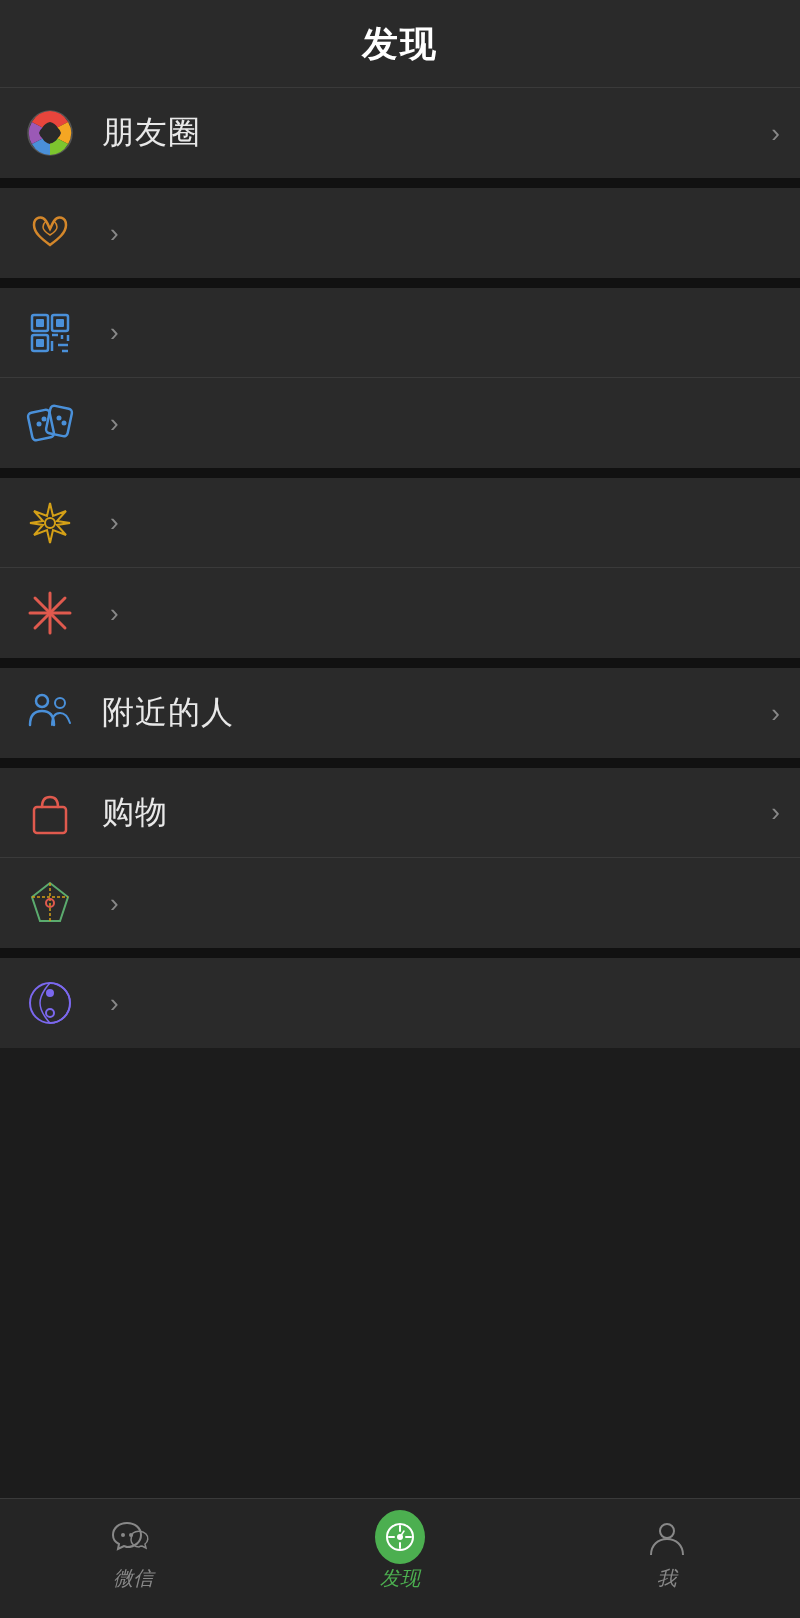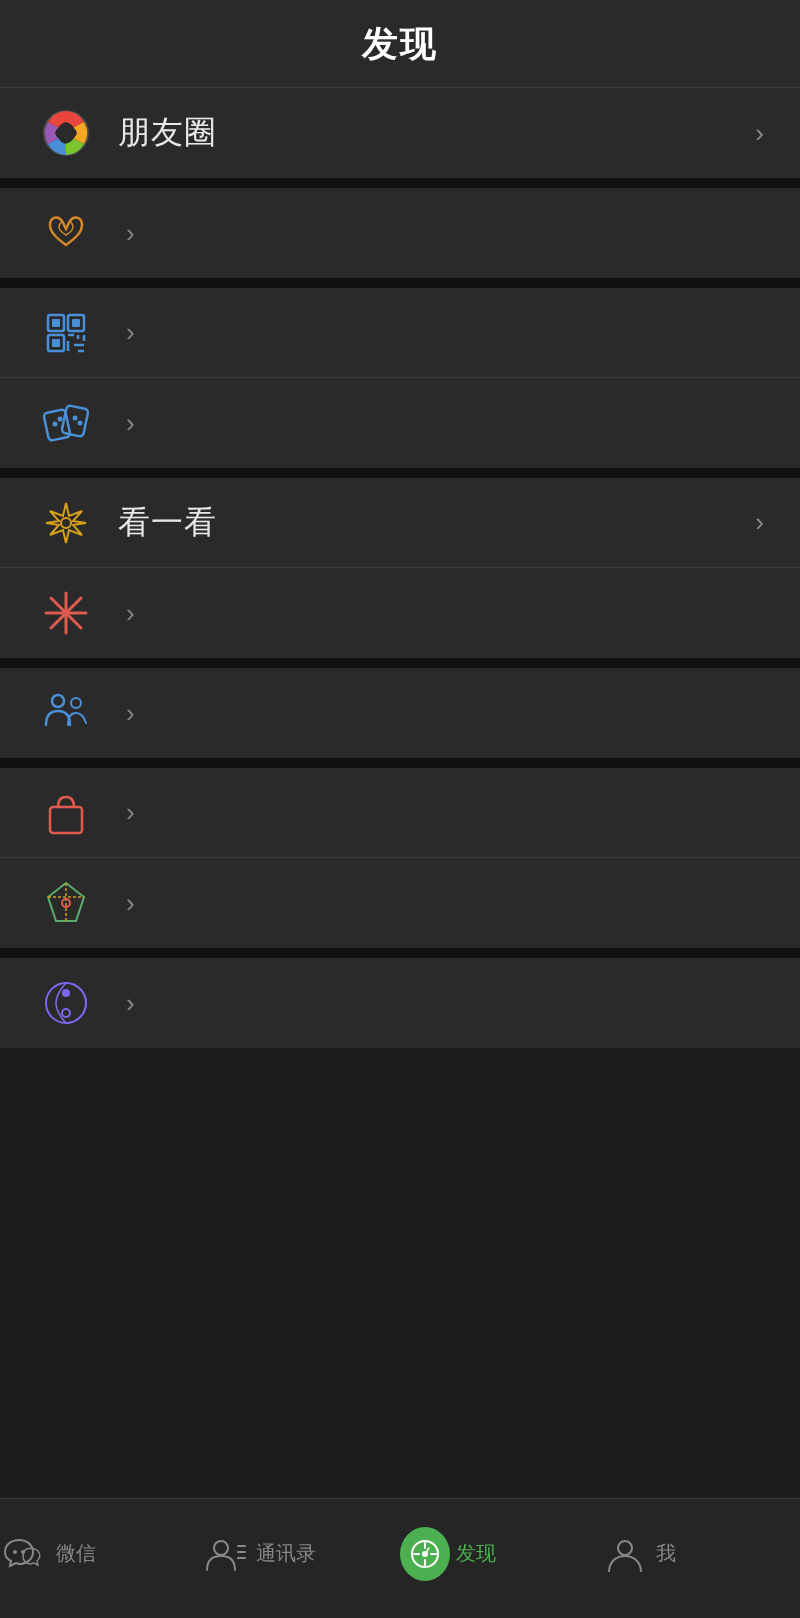--- a/index.html
+++ b/index.html
@@ -38,21 +38,21 @@
     }
 
     .section-divider {
       height: 10px;
       background: #111111;
     }
 
     .menu-item {
       display: flex;
       align-items: center;
-      padding: 0 36px;
+      padding: 0 20px;
       height: 90px;
       background: #2a2a2a;
       border-bottom: 1px solid #3a3a3a;
       cursor: pointer;
       transition: background 0.1s;
     }
 
     .menu-item:last-child {
       border-bottom: none;
     }
@@ -91,24 +91,26 @@
       background: #252525;
       border-top: 1px solid #3a3a3a;
       display: flex;
       align-items: center;
       justify-content: space-around;
       padding-bottom: 10px;
     }
 
     .nav-item {
       display: flex;
+      flex-direction: column;
       align-items: center;
       gap: 6px;
       cursor: pointer;
       flex: 1;
+      font-style: italic;
     }
 
     .nav-icon {
       width: 50px;
       height: 44px;
       display: flex;
       align-items: center;
       justify-content: center;
     }
 
@@ -219,21 +221,20 @@
 
   <div class="section-group">
     <div class="menu-item">
       <div class="icon-wrapper">
         <svg viewBox="0 0 52 52" fill="none">
 
           <path d="M26 6 L29 19 L42 14 L33 24 L46 26 L33 28 L42 38 L29 33 L26 46 L23 33 L10 38 L19 28 L6 26 L19 24 L10 14 L23 19 Z" stroke="#d4a017" stroke-width="2" fill="none"></path>
           <circle cx="26" cy="26" r="5" stroke="#d4a017" stroke-width="2" fill="none"></circle>
         </svg>
       </div>
-      <span class="item-label">看一看</span>
       <span class="chevron">›</span>
     </div>
     <div class="menu-item">
       <div class="icon-wrapper">
         <svg viewBox="0 0 52 52" fill="none">
 
           <line x1="26" y1="6" x2="26" y2="46" stroke="#e05a4e" stroke-width="3" stroke-linecap="round"></line>
           <line x1="6" y1="26" x2="46" y2="26" stroke="#e05a4e" stroke-width="3" stroke-linecap="round"></line>
           <line x1="11" y1="11" x2="41" y2="41" stroke="#e05a4e" stroke-width="3" stroke-linecap="round"></line>
           <line x1="41" y1="11" x2="11" y2="41" stroke="#e05a4e" stroke-width="3" stroke-linecap="round"></line>
@@ -249,35 +250,37 @@
     <div class="menu-item">
       <div class="icon-wrapper">
         <svg viewBox="0 0 52 52" fill="none">
 
           <circle cx="18" cy="14" r="6" stroke="#4a90d9" stroke-width="2.5" fill="none"></circle>
           <path d="M6 38 C6 28 10 24 18 24 C26 24 30 28 30 38" stroke="#4a90d9" stroke-width="2.5" fill="none" stroke-linecap="round"></path>
           <circle cx="36" cy="16" r="5" stroke="#4a90d9" stroke-width="2" fill="none"></circle>
           <path d="M28 38 C28 30 31 26 36 26 C41 26 44 30 46 36" stroke="#4a90d9" stroke-width="2" fill="none" stroke-linecap="round"></path>
         </svg>
       </div>
+      <span class="item-label">附近的人</span>
       <span class="chevron">›</span>
     </div>
   </div>
 
   <div class="section-divider"></div>
 
   <div class="section-group">
     <div class="menu-item">
       <div class="icon-wrapper">
         <svg viewBox="0 0 52 52" fill="none">
 
           <rect x="10" y="20" width="32" height="26" rx="3" stroke="#e05a4e" stroke-width="2.5" fill="none"></rect>
           <path d="M18 20 C18 14 20 10 26 10 C32 10 34 14 34 20" stroke="#e05a4e" stroke-width="2.5" fill="none" stroke-linecap="round"></path>
         </svg>
       </div>
+      <span class="item-label">购物</span>
       <span class="chevron">›</span>
     </div>
     <div class="menu-item">
       <div class="icon-wrapper">
         <svg viewBox="0 0 52 52" fill="none">
 
           <path d="M26 6 L44 20 L36 44 L16 44 L8 20 Z" stroke="#5bab6e" stroke-width="2" fill="none"></path>
           <path d="M26 6 L26 44" stroke="#d4a017" stroke-width="1.5" stroke-dasharray="3,2"></path>
           <path d="M8 20 L44 20" stroke="#d4a017" stroke-width="1.5" stroke-dasharray="3,2"></path>
           <circle cx="26" cy="26" r="4" stroke="#e05a4e" stroke-width="2" fill="none"></circle>
@@ -313,32 +316,20 @@
       <svg width="44" height="36" viewBox="0 0 44 36" fill="none">
         <path d="M16 4 C8 4 2 9 2 16 C2 20 4 23 8 25 L7 30 L13 27 C14 27 15 28 16 28 C24 28 30 23 30 16 C30 9 24 4 16 4 Z" stroke="#888" stroke-width="2" fill="none"></path>
         <circle cx="12" cy="16" r="2" fill="#888"></circle>
         <circle cx="20" cy="16" r="2" fill="#888"></circle>
         <path d="M22 14 C26 11 32 12 35 15 C38 18 37 23 34 25 L35 29 L31 27 C30 27 29 27 28 28 C24 28 20 25 20 21 C20 18 21 16 22 14 Z" stroke="#888" stroke-width="1.5" fill="none"></path>
       </svg>
     </div>
     <span class="nav-label">微信</span>
   </div>
 
-  <div class="nav-item">
-    <div class="nav-icon">
-      <svg width="44" height="36" viewBox="0 0 44 36" fill="none">
-        <circle cx="18" cy="12" r="7" stroke="#888" stroke-width="2" fill="none"></circle>
-        <path d="M4 34 C4 24 10 20 18 20 C26 20 32 24 32 34" stroke="#888" stroke-width="2" fill="none" stroke-linecap="round"></path>
-        <line x1="35" y1="10" x2="42" y2="10" stroke="#888" stroke-width="2" stroke-linecap="round"></line>
-        <line x1="35" y1="16" x2="42" y2="16" stroke="#888" stroke-width="2" stroke-linecap="round"></line>
-        <line x1="35" y1="22" x2="42" y2="22" stroke="#888" stroke-width="2" stroke-linecap="round"></line>
-      </svg>
-    </div>
-    <span class="nav-label">通讯录</span>
-  </div>
 
   <div class="nav-item active">
     <div class="nav-icon">
       <div class="nav-active-bg">
         <svg width="32" height="32" viewBox="0 0 32 32" fill="none">
           <circle cx="16" cy="16" r="13" stroke="white" stroke-width="2" fill="none"></circle>
           <path d="M16 5 L16 10" stroke="white" stroke-width="2" stroke-linecap="round"></path>
           <path d="M16 22 L16 27" stroke="white" stroke-width="2" stroke-linecap="round"></path>
           <path d="M5 16 L10 16" stroke="white" stroke-width="2" stroke-linecap="round"></path>
           <path d="M22 16 L27 16" stroke="white" stroke-width="2" stroke-linecap="round"></path>

